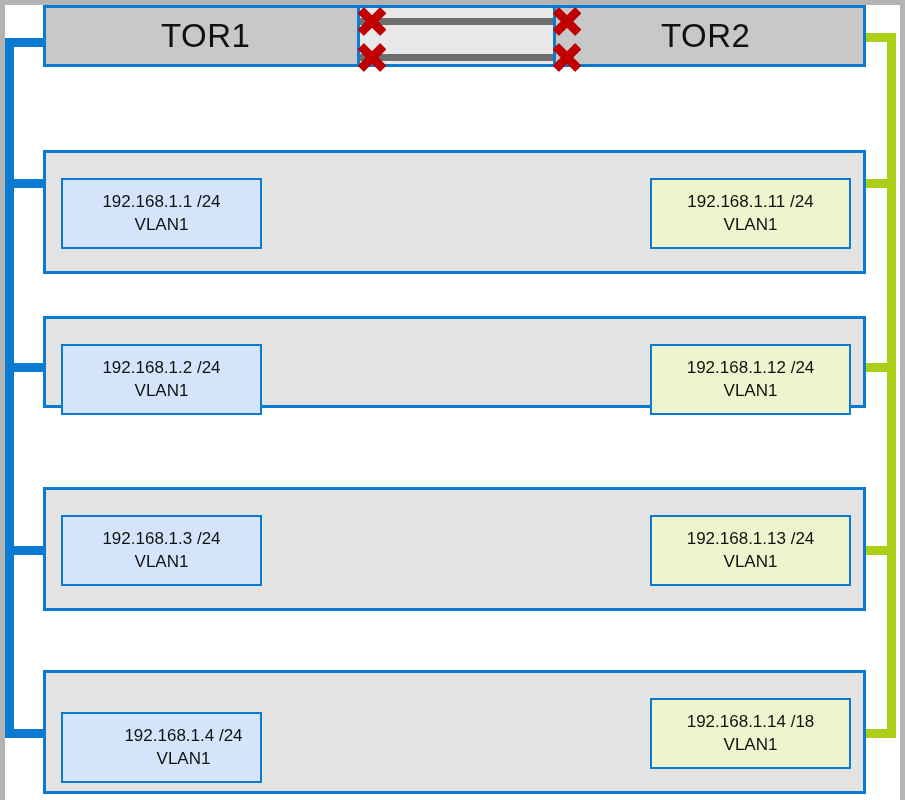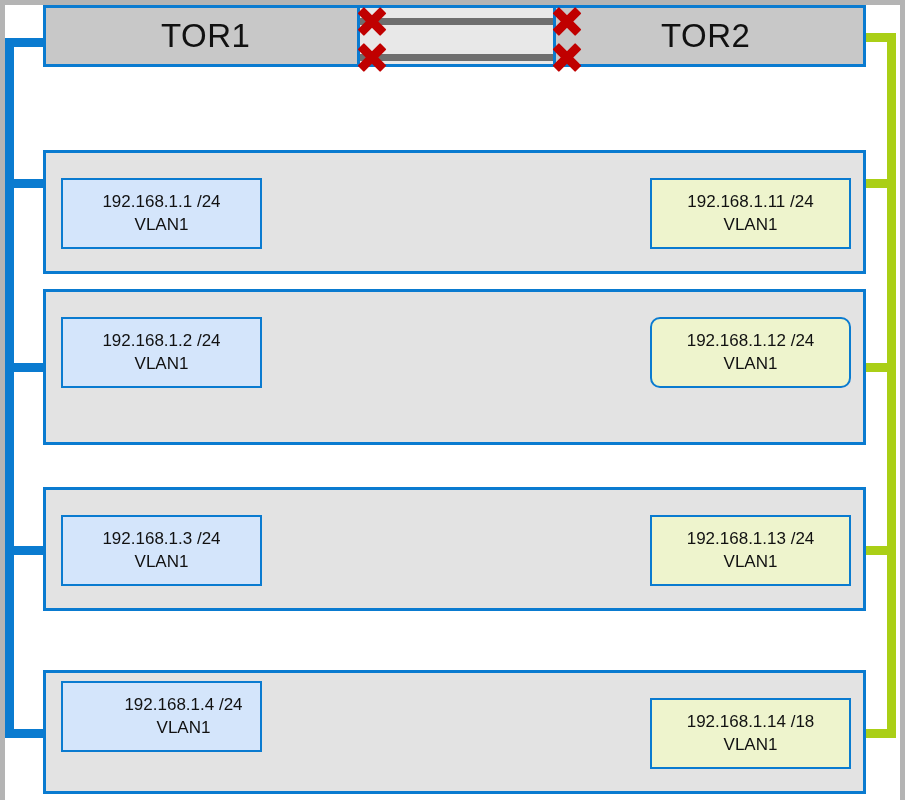--- a/index.html
+++ b/index.html
@@ -186,44 +186,44 @@
     <div class="nic nic-left" style="top:25px;">
       <span class="line">192.168.1.1 /24</span>
       <span class="line">VLAN1</span>
     </div>
     <div class="nic nic-right" style="top:25px;">
       <span class="line">192.168.1.11 /24</span>
       <span class="line">VLAN1</span>
     </div>
   </div>
 
-  <div class="server-row" style="top:289px; height:156px;">
+  <div class="server-row" style="top:316px; height:92px;">
     <div class="nic nic-left" style="top:25px;">
       <span class="line">192.168.1.2 /24</span>
       <span class="line">VLAN1</span>
     </div>
-    <div class="nic nic-right" style="top:25px;border-radius:10px;">
+    <div class="nic nic-right" style="top:25px;">
       <span class="line">192.168.1.12 /24</span>
       <span class="line">VLAN1</span>
     </div>
   </div>
 
   <div class="server-row" style="top:487px; height:124px;padding-left:46px;">
     <div class="nic nic-left" style="top:25px;">
       <span class="line">192.168.1.3 /24</span>
       <span class="line">VLAN1</span>
     </div>
     <div class="nic nic-right" style="top:25px;">
       <span class="line">192.168.1.13 /24</span>
       <span class="line">VLAN1</span>
     </div>
   </div>
 
   <div class="server-row" style="top:670px; height:124px;">
-    <div class="nic nic-left" style="top:8px;padding-left:44px;">
+    <div class="nic nic-left" style="top:39px;padding-left:44px;">
       <span class="line">192.168.1.4 /24</span>
       <span class="line">VLAN1</span>
     </div>
     <div class="nic nic-right" style="top:25px;">
       <span class="line">192.168.1.14 /18</span>
       <span class="line">VLAN1</span>
     </div>
   </div>
 
 </div>

